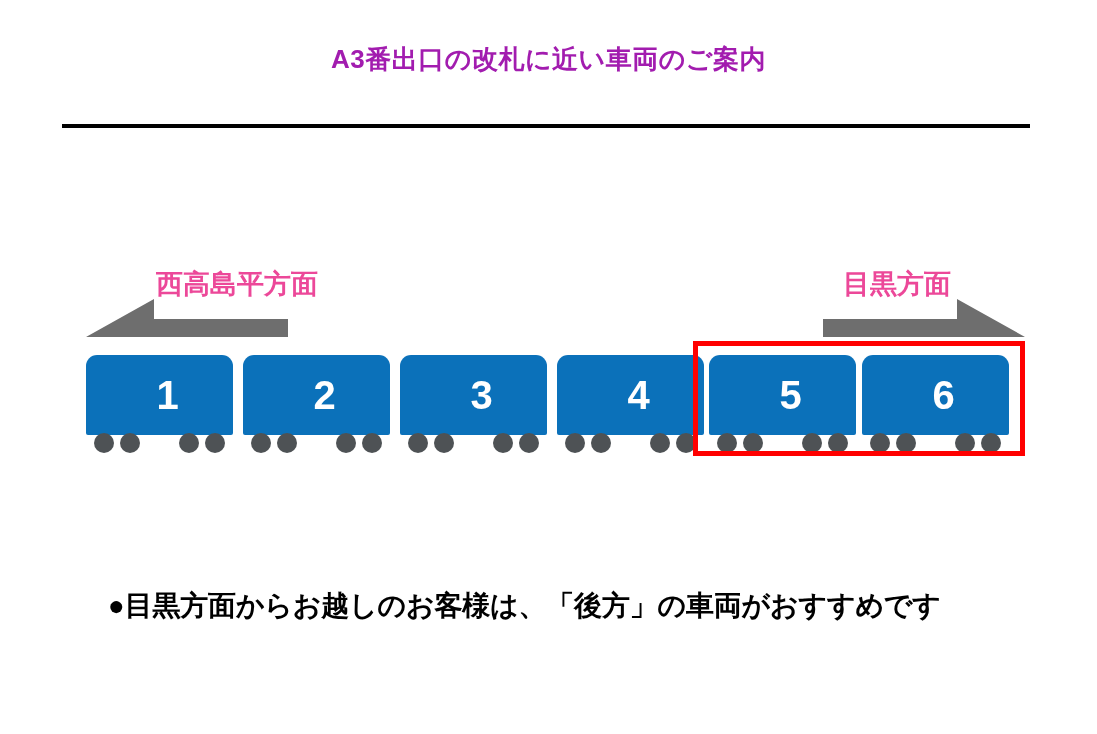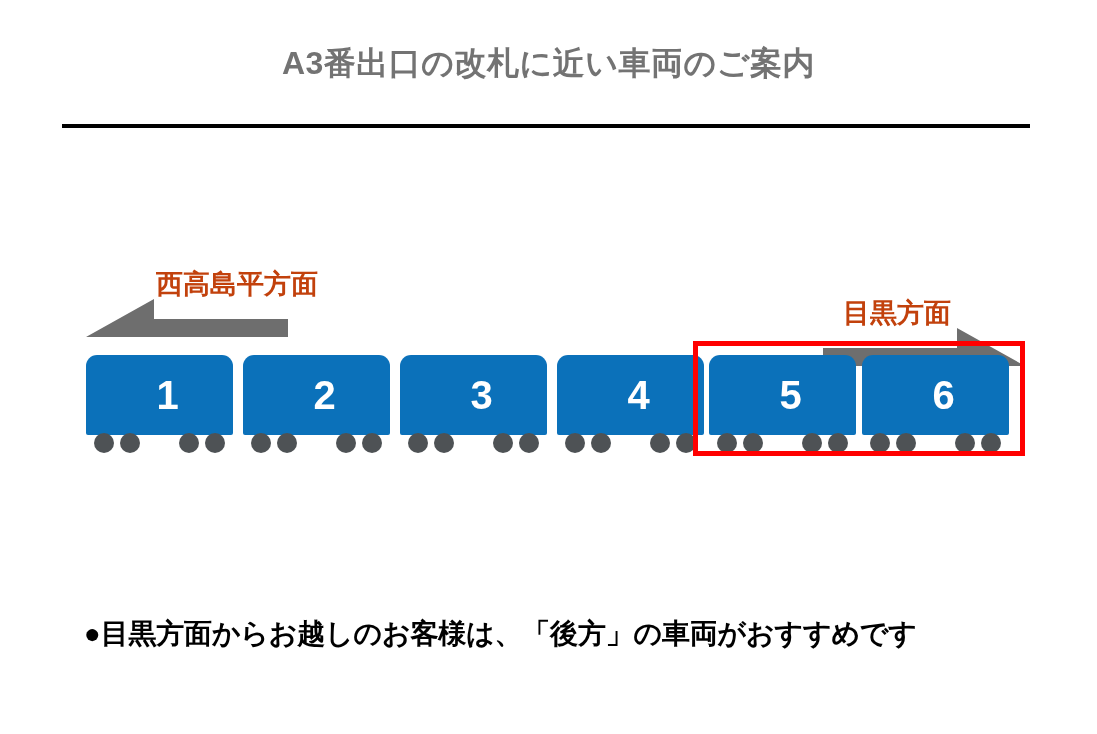--- a/index.html
+++ b/index.html
@@ -16,25 +16,25 @@
     color: #000000;
   }
 
   
   .page-title {
     position: absolute;
     left: 0;
     top: 44px;
     width: 1097px;
     text-align: center;
-    font-size: 32px;
+    font-size: 26px;
     font-weight: bold;
     letter-spacing: 0.5px;
     line-height: 1.2;
-    color: #737373;
+    color: #a21caf;
     white-space: nowrap;
   }
 
   .title-rule {
     position: absolute;
     left: 62px;
     top: 124px;
     width: 968px;
     height: 4px;
     background: #000000;
@@ -55,40 +55,39 @@
     top: 0;
     width: 202px;
     height: 75px;
   }
   .arrow-right-wrap {
     position: absolute;
     left: 823px;
     top: 0;
     width: 202px;
     height: 75px;
-    margin-top: 29px;
   }
 
   .arrow-shape {
     position: absolute;
     left: 0;
     bottom: 0;
     width: 202px;
     height: 38px;
   }
   .arrow-shape svg { display: block; }
 
   .arrow-label {
     position: absolute;
     top: 8px;
     font-size: 27px;
     font-weight: bold;
     line-height: 1.1;
     white-space: nowrap;
-    color: #c2410c;
+    color: #ec4899;
   }
   .arrow-left-wrap .arrow-label { left: 70px; }
   .arrow-right-wrap .arrow-label { left: 20px; }
 
   
   .train-zone {
     position: absolute;
     left: 0;
     top: 341px;
     width: 1097px;
@@ -148,24 +147,23 @@
     height: 115px;
     border: 5px solid #ff0000;
     box-sizing: border-box;
     background: transparent;
     pointer-events: none;
   }
 
   
   .notes {
     position: absolute;
-    left: 84px;
+    left: 108px;
     top: 583px;
     width: 960px;
-    margin-top: 28px;
   }
   .note-line {
     font-size: 28px;
     font-weight: bold;
     line-height: 1.62;
     white-space: nowrap;
     color: #000000;
     letter-spacing: -0.2px;
   }
 </style>

